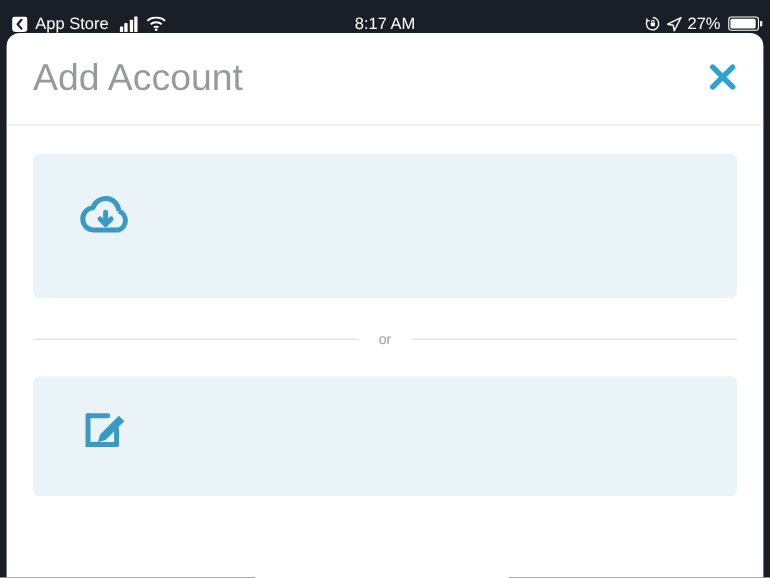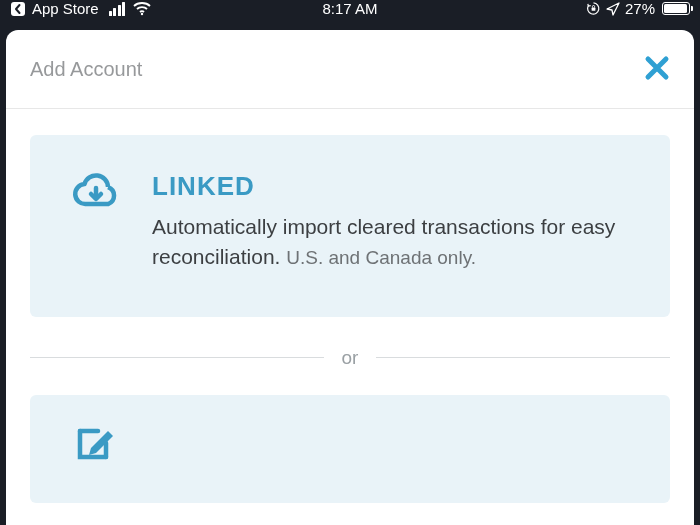--- a/index.html
+++ b/index.html
@@ -8,21 +8,21 @@
       background: #1a1e26;
       width: 700px;
       height: 525px;
       overflow: hidden;
     }
     .status-bar {
       background: #1a1e26;
       color: #fff;
       height: 30px;
       display: flex;
-      align-items: flex-start;
+      align-items: flex-end;
       justify-content: space-between;
       padding: 0 10px;
       font-size: 15px;
       font-weight: 400;
     }
     .status-left { display: flex; align-items: center; gap: 6px; }
     .status-center { position: absolute; left: 50%; transform: translateX(-50%); font-weight: 500; }
     .status-right { display: flex; align-items: center; gap: 5px; }
     .back-chevron {
       width: 16px; height: 16px;
@@ -54,21 +54,21 @@
     }
     .header {
       display: flex;
       align-items: center;
       justify-content: space-between;
       padding: 22px 24px 22px 24px;
       border-bottom: 1px solid #e7e7e7;
     }
     .header-title {
       color: #97999b;
-      font-size: 20px;
+      font-size: 34px;
       font-weight: 400;
     }
     .close-x {
       color: #2fa0d3;
       font-size: 34px;
       font-weight: 700;
       cursor: pointer;
       line-height: 1;
     }
     .content { padding: 26px 24px 0 24px; }
@@ -95,21 +95,21 @@
       line-height: 1.45;
     }
     .card-desc-sub { color: #6e7275; font-size: 19px; }
     .divider {
       display: flex;
       align-items: center;
       margin: 30px 0 26px 0;
       gap: 18px;
     }
     .divider-line { flex: 1; height: 1px; background: #d9dcde; }
-    .divider-text { color: #9aa0a4; font-size: 19px; }
+    .divider-text { color: #9aa0a4; font-size: 13px; }
     .card2 {
       background: #e9f3f8;
       border-radius: 6px;
       padding: 30px 40px;
       display: flex;
       gap: 30px;
       cursor: pointer;
     }
   </style>
 </head>
@@ -173,27 +173,20 @@
 
   <div class="content">
     <div class="card">
       <div class="card-icon">
         <svg width="52" height="52" viewBox="0 0 52 52">
           <path d="M38 22 a12 12 0 0 0 -23.5 -3 A10 10 0 0 0 16 39 h22 a9 9 0 0 0 0 -17" fill="none" stroke="#3a9ac4" stroke-width="4.5" stroke-linejoin="round"></path>
           <path d="M26 23 v10" stroke="#3a9ac4" stroke-width="4.5" stroke-linecap="round"></path>
           <path d="M21 29 l5 5 l5 -5" fill="none" stroke="#3a9ac4" stroke-width="4.5" stroke-linecap="round" stroke-linejoin="round"></path>
         </svg>
       </div>
-      <div>
-        <div class="card-title">LINKED</div>
-        <div class="card-desc">
-          <span>Automatically import cleared transactions for easy reconciliation.</span>
-          <span class="card-desc-sub">U.S. and Canada only.</span>
-        </div>
-      </div>
     </div>
 
     <div class="divider">
       <div class="divider-line"></div>
       <div class="divider-text">or</div>
       <div class="divider-line"></div>
     </div>
 
     <div class="card2">
       <div class="card-icon">

